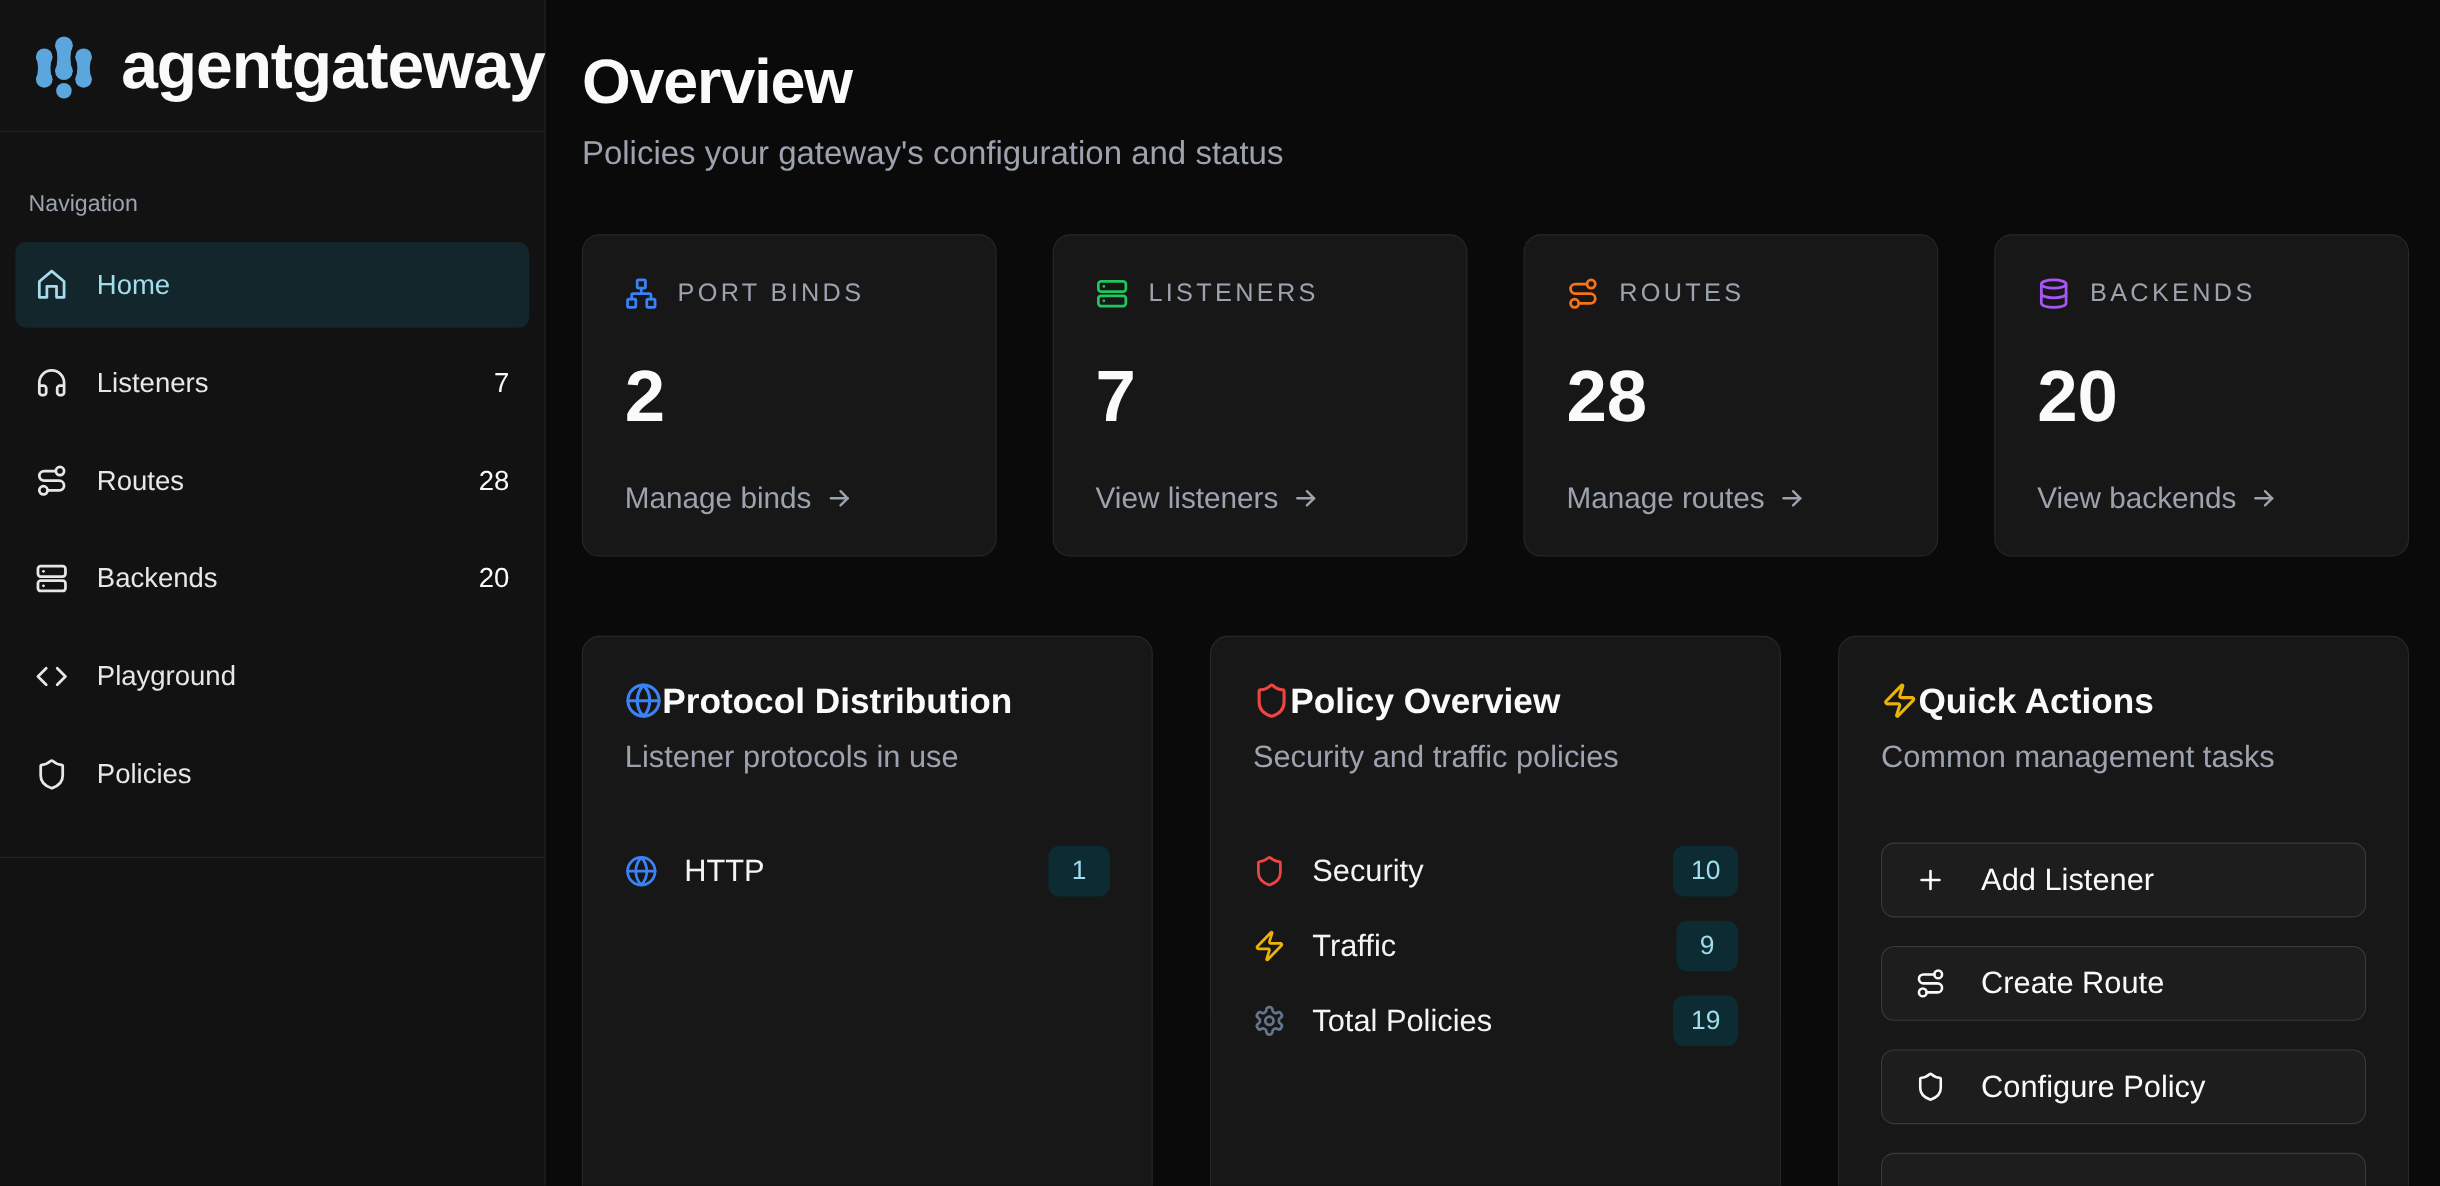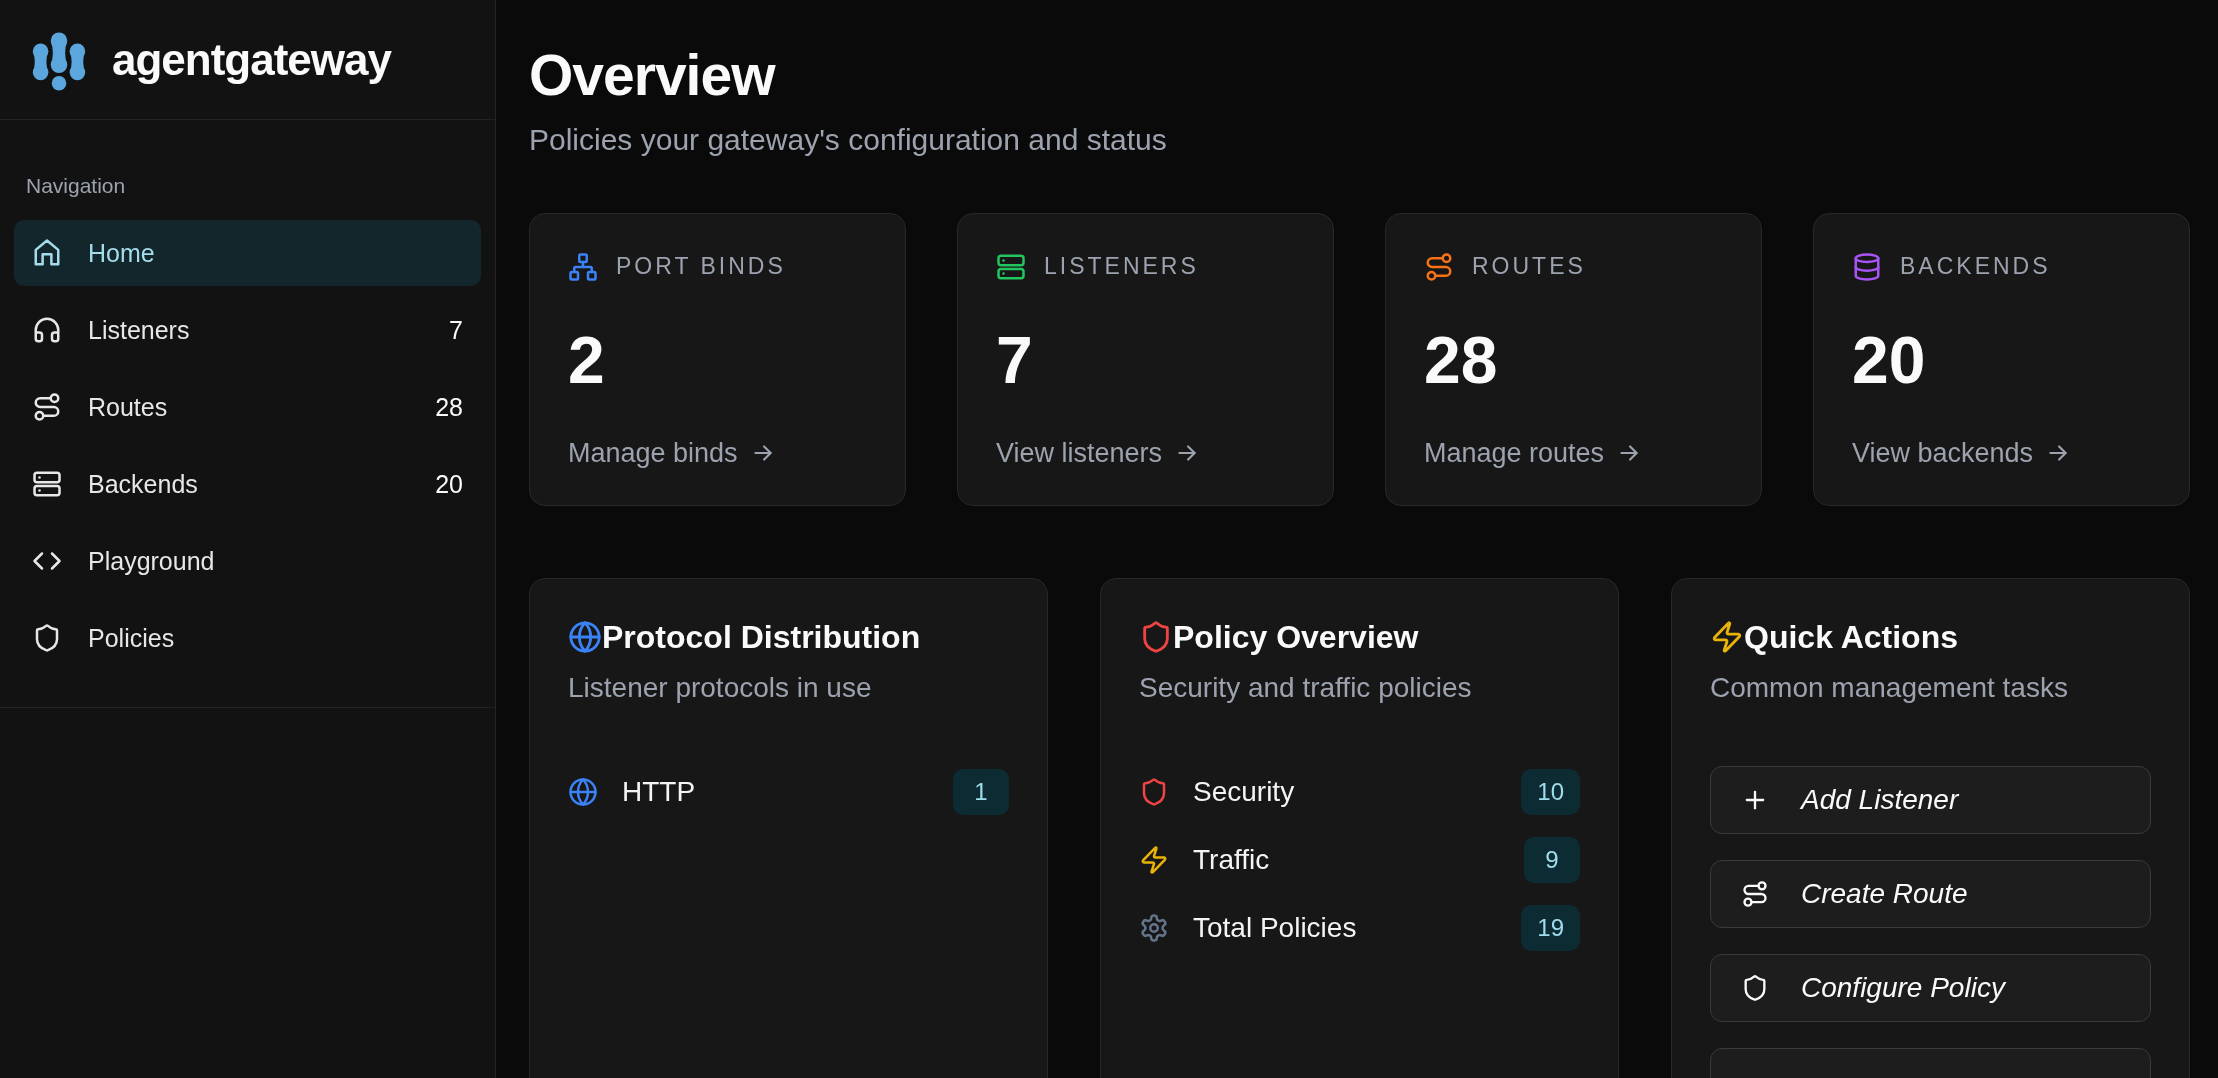--- a/index.html
+++ b/index.html
@@ -15,26 +15,26 @@
 
   
   .sidebar {
     width:496px; height:100%; background:#121212;
     border-right:1px solid #252525; flex:none;
   }
   .logo-row {
     height:120px; display:flex; align-items:center; gap:22px;
     padding-left:28px; border-bottom:1px solid #232323; cursor:pointer;
   }
-  .logo-text { font-size:44px; font-weight:700; letter-spacing:-1px; color:#fafafa; }
+  .logo-text { font-size:60px; font-weight:700; letter-spacing:-1px; color:#fafafa; }
   .nav-wrap { padding:0 14px; }
   .nav-label { margin:54px 0 22px 12px; font-size:21px; color:#9ca3af; }
   .nav-item {
     display:flex; align-items:center; gap:26px;
-    height:66px; margin-bottom:11px; padding:0 18px;
+    height:78px; margin-bottom:11px; padding:0 18px;
     border-radius:10px; font-size:25px; color:#e7e7ea;
     text-decoration:none; cursor:pointer;
   }
   .nav-item .ic { width:30px; height:30px; }
   .nav-item.active { background:#13262c; color:#a5dcec; }
   .nav-count { margin-left:auto; font-size:25px; color:#fafafa; }
   .sidebar-divider { margin-top:36px; border-top:1px solid #232323; }
 
   
   main { flex:1; padding:44px 28px 0 33px; }
@@ -69,21 +69,21 @@
   .badge {
     margin-left:auto; min-width:56px; text-align:center;
     background:#0d2b33; color:#9fdcec; font-size:24px;
     padding:9px 16px; border-radius:10px;
   }
   .actions { margin-top:62px; }
   .action-btn {
     width:100%; height:68px; margin-bottom:26px;
     display:flex; align-items:center; gap:32px; padding:0 30px;
     background:#1d1d1d; border:1px solid #3a3a3a; border-radius:12px;
-    font-size:28px; color:#fafafa; font-family:inherit; cursor:pointer;font-style:italic;
+    font-size:28px; color:#fafafa; font-family:inherit; cursor:pointer;
   }
   .action-btn .ic { width:28px; height:28px; }
   .action-btn.partial { margin-bottom:0; }
 
   
   .c-cyan   { color:#a5dcec; }
   .c-blue   { color:#3b82f6; }
   .c-green  { color:#22c55e; }
   .c-orange { color:#f97316; }
   .c-purple { color:#a855f7; }

